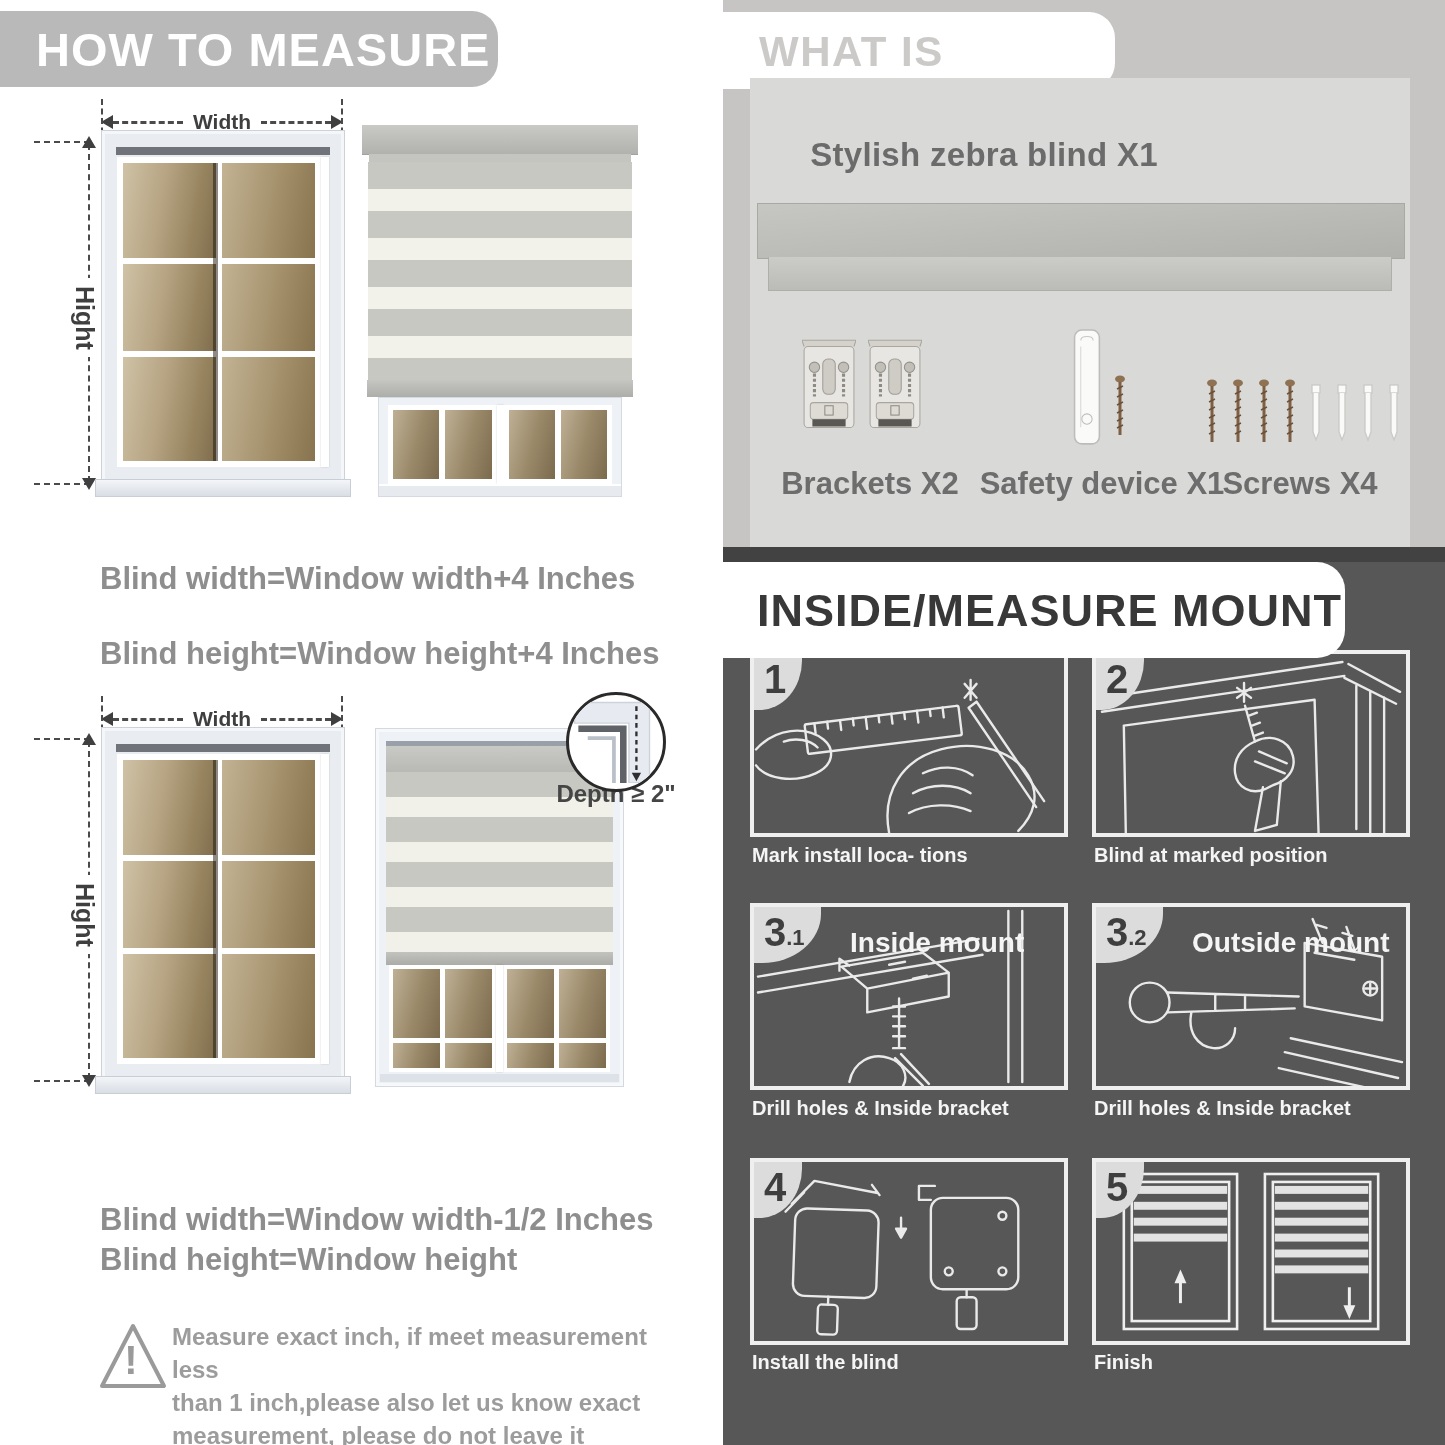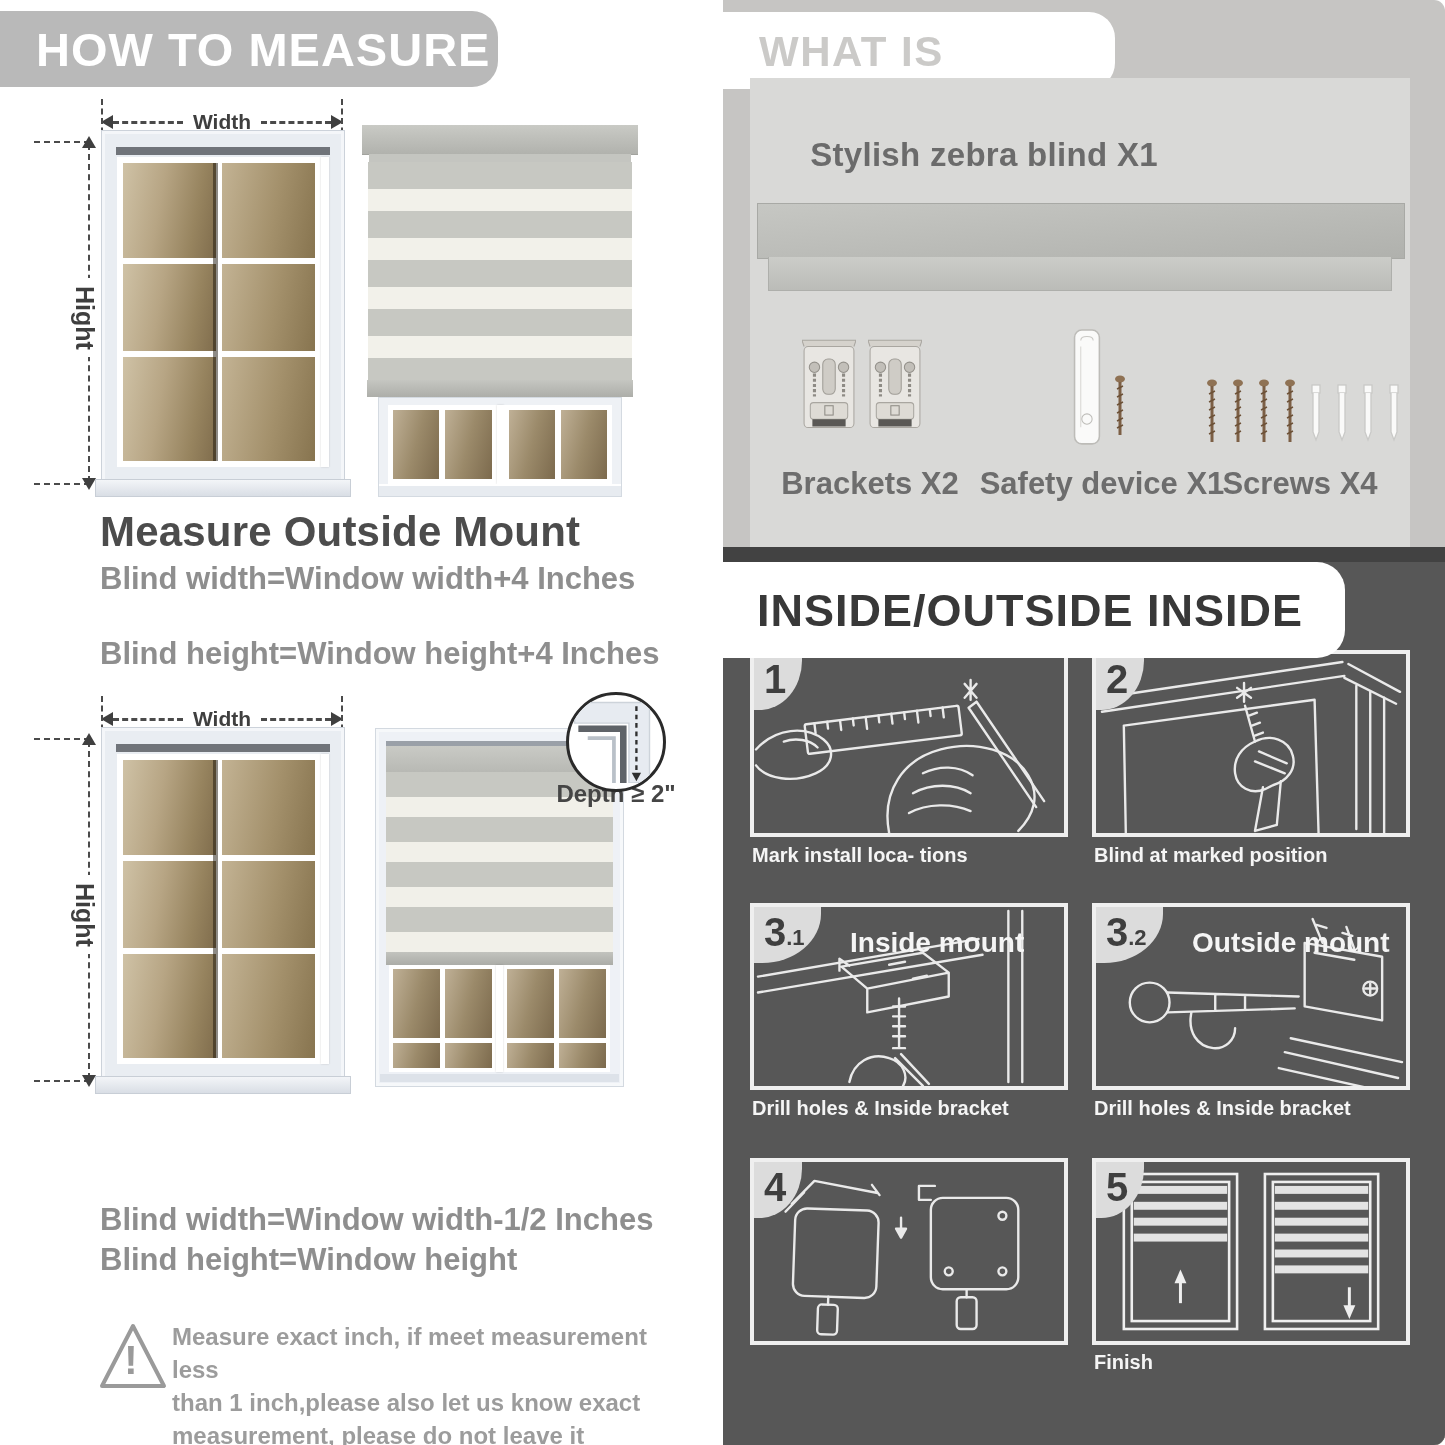--- a/index.html
+++ b/index.html
@@ -1,17 +1,17 @@
 <!DOCTYPE html>
 <html><head>
 <meta charset="utf-8">
 <style>
   html,body{margin:0;padding:0;background:#fff;}
   .canvas{position:relative;width:1445px;height:1445px;background:#ffffff;overflow:hidden;
-          font-family:"Liberation Sans",sans-serif;border-radius:11px;}
+          font-family:"Liberation Sans",sans-serif;}
   
   .banner{position:absolute;left:0;top:11px;width:462px;height:76px;background:#b9b9b9;
           border-radius:0 26px 26px 0;color:#fff;font-weight:bold;font-size:47px;line-height:78px;
           padding-left:36px;letter-spacing:1px;}
   .h-big{position:absolute;font-size:42px;font-weight:bold;color:#4c4c4c;letter-spacing:.2px;}
   .h-sub{position:absolute;font-size:31px;font-weight:bold;color:#8e8e8e;}
   
   .window{position:absolute;background:#e9edf2;border:1px solid #ccd2da;box-shadow:inset 0 0 0 3px #f4f6f9;}
   .w-topbar{position:absolute;left:14px;right:14px;top:16px;height:8px;background:#70747a;}
   .w-glass{position:absolute;left:15px;right:15px;top:26px;bottom:28px;background:#fff;display:flex;}
@@ -176,21 +176,20 @@
         <div class="bw-mid"></div>
         <div class="bw-cas">
             <i class="bp"></i>
             <i class="bp"></i>
           </div>
       </div>
       <div class="bw-bottom"></div>
     </div>
   </div>
 
-  <div class="h-big" style="left:100px;top:508px;">Measure Outside Mount</div>
   <div class="h-sub" style="left:100px;top:561px;">Blind width=Window width+4 Inches</div>
   <div class="h-sub" style="left:100px;top:601px;margin-top:35px;">Blind height=Window height+4 Inches</div>
 
   <div class="hmeasure" style="left:101px;top:702px;width:242px;">
     <span class="vtick a"></span>
     <span class="tri l"></span>
     <span class="hdash"></span>
     <span class="hlabel">Width</span>
     <span class="hdash"></span>
     <span class="tri r"></span>
@@ -369,21 +368,21 @@
         </g>
       </svg>
 
       <div class="item-label lab-brackets">Brackets X2</div>
       <div class="item-label lab-safety">Safety device X1</div>
       <div class="item-label lab-screws">Screws X4</div>
     </div>
 
     <div class="band"></div>
     <div class="dark-sec"></div>
-    <div class="mount-header">INSIDE/OUTSIDE INSIDE</div>
+    <div class="mount-header">INSIDE/MEASURE MOUNT</div>
 
     <div class="panel p-c1 p-r1">
       <svg class="ill" viewBox="0 0 312 180">
         <g stroke="#eaeaea" stroke-width="2.4" fill="none" stroke-linecap="round" stroke-linejoin="round">
           <g transform="rotate(-7 140 75)">
             <rect x="52" y="60" width="156" height="30" rx="2"></rect>
             <path d="M62,60 v10 M75,60 v7 M88,60 v10 M101,60 v7 M114,60 v12 M127,60 v7 M140,60 v10 M153,60 v7 M166,60 v12 M179,60 v7 M192,60 v10"></path>
           </g>
           <path d="M212,30 l12,14 M224,30 l-12,14 M218,26 v20"></path>
           <path d="M224,48 L292,148 M216,54 L284,154 M224,48 L216,54"></path>
@@ -480,20 +479,21 @@
             <circle cx="196" cy="110" r="4"></circle>
           <path d="M214,128 v8"></path>
           <rect x="204" y="136" width="20" height="32" rx="4"></rect>
         </g>
       </svg>
       <div class="badge">
         <span class="num">4</span>
           <span class="sub"></span>
       </div>
     </div>
+    <div class="caption p-c1 cap-r3" style="left:29px;">Install the blind</div>
 
     <div class="panel p-c2 p-r3">
       <svg class="ill" viewBox="0 0 312 180">
         <g stroke="#efefef" stroke-width="2.6" fill="none">
           <rect x="28" y="12" width="114" height="156"></rect>
           <rect x="36" y="20" width="98" height="140"></rect>
           <g fill="#e3e3e3" stroke="none">
             <rect x="38" y="24" width="94" height="8"></rect>
               <rect x="38" y="40" width="94" height="8"></rect>
             <rect x="38" y="56" width="94" height="8"></rect>

